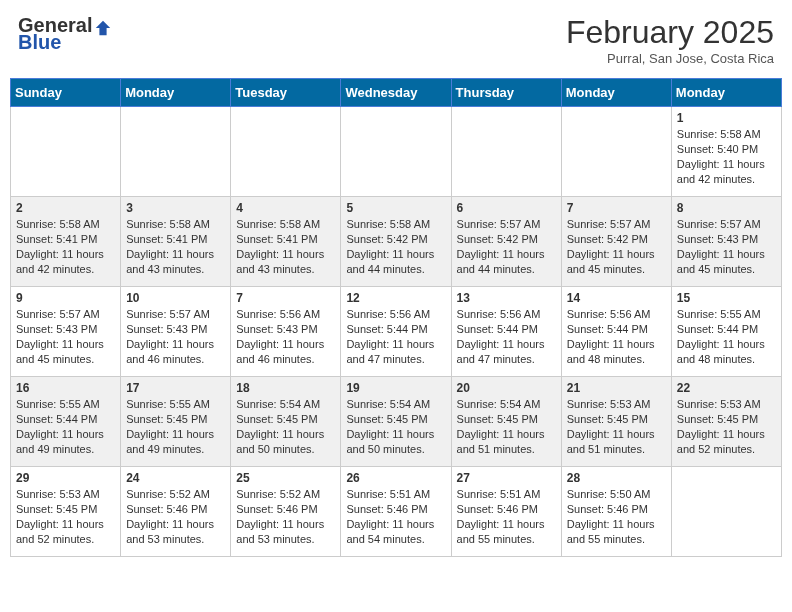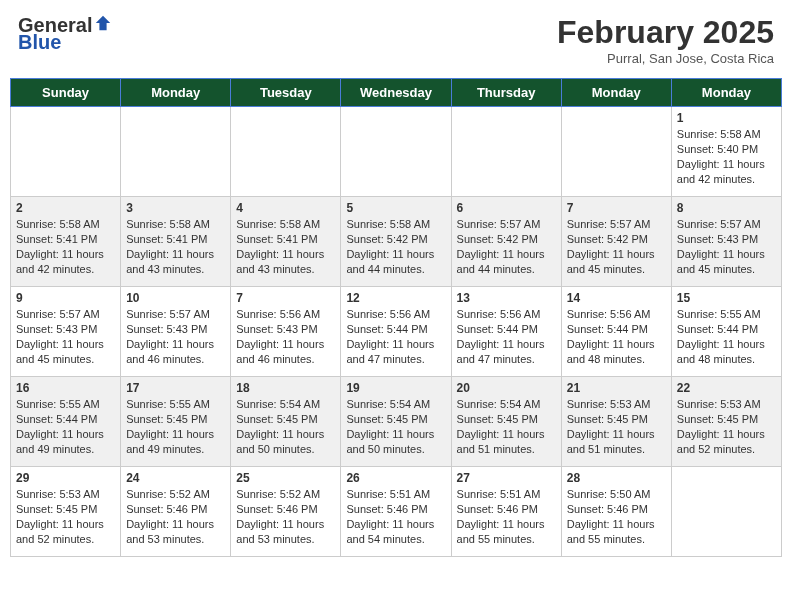--- a/index.html
+++ b/index.html
@@ -17,21 +17,21 @@
       margin-bottom: 8px;
       padding: 4px 8px;
     }
     .logo {
       display: flex;
       flex-direction: column;
       align-items: flex-start;
     }
     .logo-text {
       display: flex;
-      align-items: flex-start;
+      align-items: flex-end;
     }
     .logo-general {
       font-size: 20px;
       font-weight: bold;
       color: #333;
     }
     .logo-blue {
       font-size: 20px;
       font-weight: bold;
       color: #2255aa;
@@ -39,39 +39,39 @@
     .logo-icon {
       width: 18px;
       height: 18px;
       margin-left: 2px;
     }
     .title-block {
       text-align: right;
     }
     .month-title {
       font-size: 32px;
-      font-weight: bold;
+      font-weight: normal;
       color: #333;
     }
     .location {
       font-size: 13px;
       color: #555;
     }
     .calendar {
       width: 100%;
       border-collapse: collapse;
       border: 1px solid #ccc;
     }
     .calendar th {
-      background: #14532d;
+      background: #0369a1;
       color: #fff;
       font-size: 13px;
       font-weight: bold;
       padding: 6px 4px;
-      text-align: center;
+      text-align: left;
       border: 1px solid #4a7cd8;
     }
     .calendar td {
       vertical-align: top;
       border: 1px solid #ccc;
       padding: 4px 5px;
       font-size: 10px;
       color: #333;
       width: calc(100% / 7);
       min-height: 80px;

